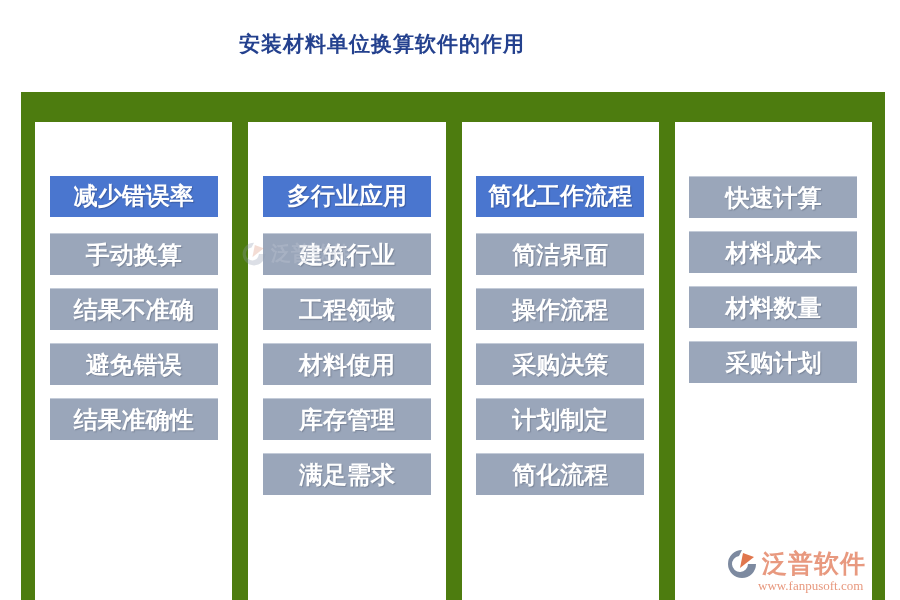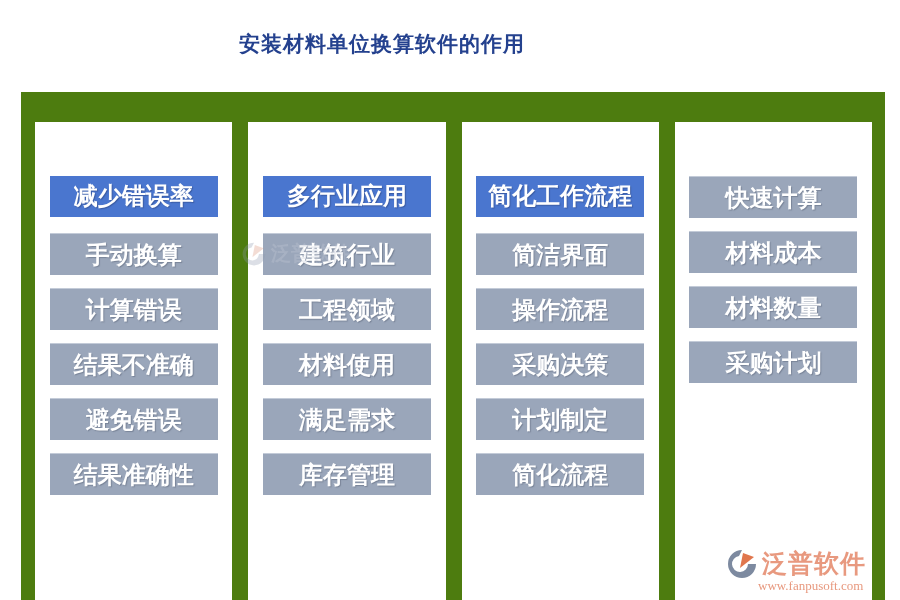--- a/index.html
+++ b/index.html
@@ -126,33 +126,32 @@
 
 <div class="stage">
 
   <div class="page-title">安装材料单位换算软件的作用</div>
 
   <div class="panel">
 
     <div class="card">
       <div class="hdr">减少错误率</div>
       <div class="itm">手动换算</div>
-      <div class="itm">计算错误</div>
       <div class="itm">结果不准确</div>
       <div class="itm">避免错误</div>
       <div class="itm">结果准确性</div>
     </div>
 
     <div class="card">
       <div class="hdr">多行业应用</div>
       <div class="itm">建筑行业</div>
       <div class="itm">工程领域</div>
       <div class="itm">材料使用</div>
+      <div class="itm">库存管理</div>
       <div class="itm">满足需求</div>
-      <div class="itm">库存管理</div>
     </div>
 
     <div class="card">
       <div class="hdr">简化工作流程</div>
       <div class="itm">简洁界面</div>
       <div class="itm">操作流程</div>
       <div class="itm">采购决策</div>
       <div class="itm">计划制定</div>
       <div class="itm">简化流程</div>
     </div>

